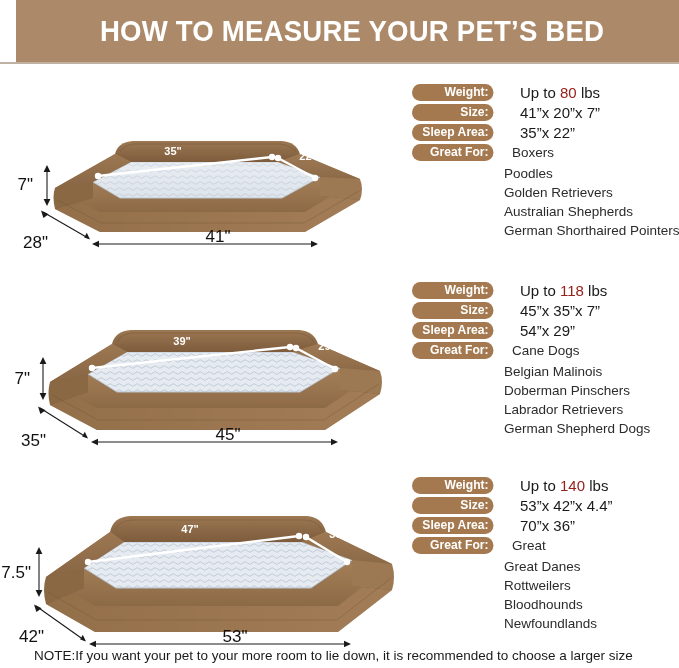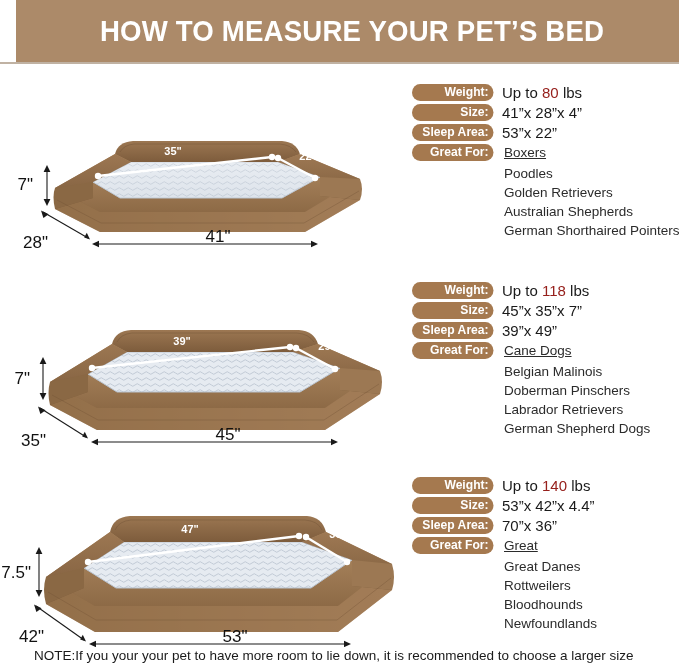--- a/index.html
+++ b/index.html
@@ -53,42 +53,41 @@
     font-size:12.5px;
     line-height:17px;
     text-align:right;
     padding-right:5px;
     box-sizing:border-box;
     white-space:nowrap;
     transform:scaleX(.97);
     transform-origin:left center;
   }
   .spec-val{
-    margin-left:6px;
+    margin-left:24px;
     font-size:15px;
     color:#1a1a1a;
     line-height:18px;
     white-space:nowrap;
   }
   .spec-val .hl{color:#96201c;}
   .breed-line{
     height:19px;
     margin-left:92px;
     font-size:13.5px;
     color:#2b2b2b;
     line-height:19px;
     white-space:nowrap;
   }
   .breed-first{
-    margin-left:8px;
+    margin-left:16px;
     font-size:13.5px;
     color:#2b2b2b;
     line-height:17px;
     white-space:nowrap;
-    text-decoration:underline;
   }
 
   
   .note{
     position:absolute;left:34px;top:648px;
     font-size:13.5px;color:#1a1a1a;white-space:nowrap;
   }
 </style>
 </head>
 <body>
@@ -171,25 +170,25 @@
     </svg>
   </div>
 
   <div class="spec" style="left:412px;top:12px;">
     <div class="spec-line">
       <div class="pill">Weight:</div>
       <div class="spec-val"><span>Up to </span><span class="hl">80</span><span> lbs</span></div>
     </div>
     <div class="spec-line">
       <div class="pill">Size:</div>
-      <div class="spec-val">41”x 28”x 4”</div>
+      <div class="spec-val">41”x 20”x 7”</div>
     </div>
     <div class="spec-line">
       <div class="pill">Sleep Area:</div>
-      <div class="spec-val">53”x 22”</div>
+      <div class="spec-val">35”x 22”</div>
     </div>
     <div class="spec-line">
       <div class="pill">Great For:</div>
       <div class="breed-first">Boxers</div>
     </div>
     <div class="breed-line">Poodles</div>
     <div class="breed-line">Golden Retrievers</div>
     <div class="breed-line">Australian Shepherds</div>
     <div class="breed-line">German Shorthaired Pointers</div>
   </div>
@@ -264,21 +263,21 @@
     <div class="spec-line">
       <div class="pill">Weight:</div>
       <div class="spec-val"><span>Up to </span><span class="hl">118</span><span> lbs</span></div>
     </div>
     <div class="spec-line">
       <div class="pill">Size:</div>
       <div class="spec-val">45”x 35”x 7”</div>
     </div>
     <div class="spec-line">
       <div class="pill">Sleep Area:</div>
-      <div class="spec-val">39”x 49”</div>
+      <div class="spec-val">54”x 29”</div>
     </div>
     <div class="spec-line">
       <div class="pill">Great For:</div>
       <div class="breed-first">Cane Dogs</div>
     </div>
     <div class="breed-line">Belgian Malinois</div>
     <div class="breed-line">Doberman Pinschers</div>
     <div class="breed-line">Labrador Retrievers</div>
     <div class="breed-line">German Shepherd Dogs</div>
   </div>
@@ -366,13 +365,13 @@
       <div class="pill">Great For:</div>
       <div class="breed-first">Great</div>
     </div>
     <div class="breed-line">Great Danes</div>
     <div class="breed-line">Rottweilers</div>
     <div class="breed-line">Bloodhounds</div>
     <div class="breed-line">Newfoundlands</div>
   </div>
 </div>
 
-<div class="note">NOTE:If you your your pet to have more room to lie down, it is recommended to choose a larger size</div>
+<div class="note">NOTE:If you want your pet to your more room to lie down, it is recommended to choose a larger size</div>
 
 </body></html>

